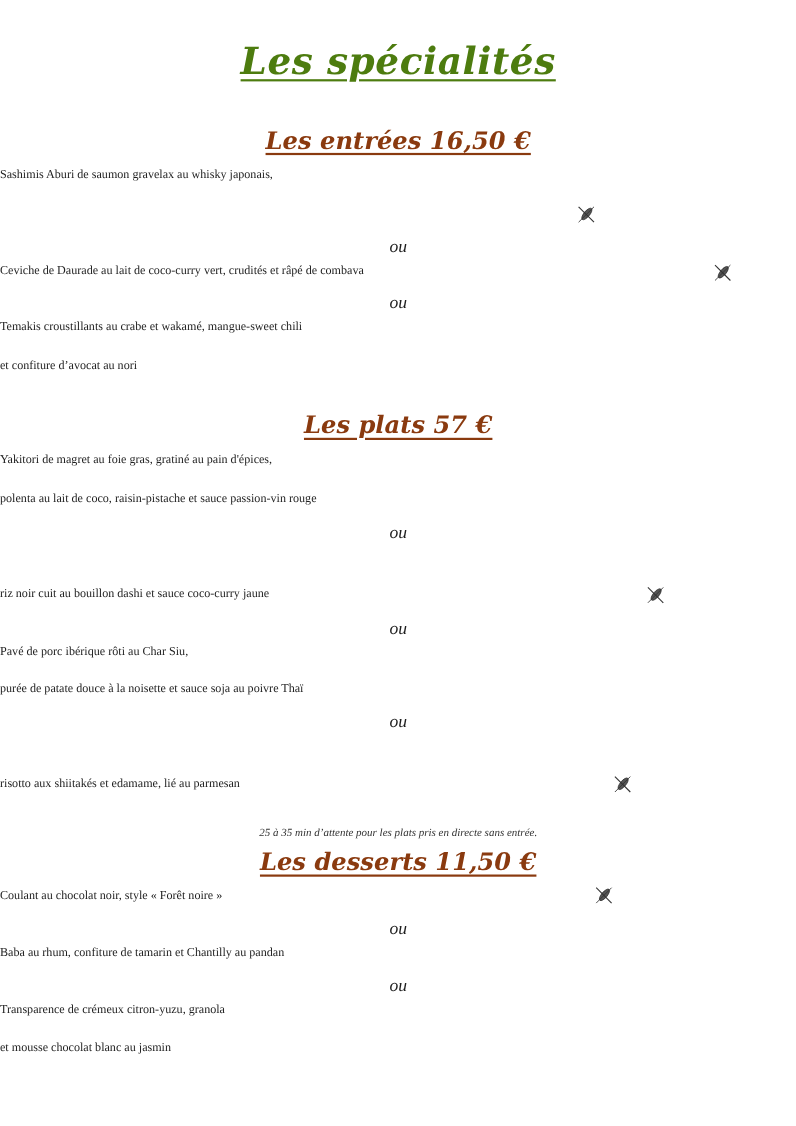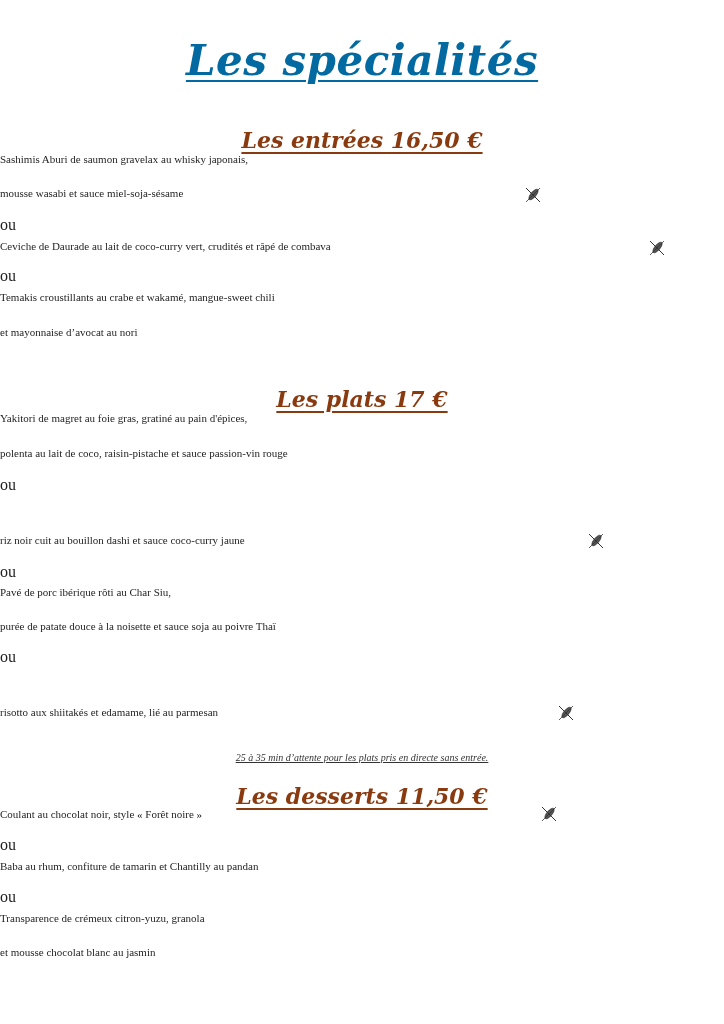--- a/index.html
+++ b/index.html
@@ -1,66 +1,65 @@
 <!DOCTYPE html>
 <html><head>
 <meta charset="utf-8">
 <style>
   html, body { margin: 0; padding: 0; background: #ffffff; }
   body { width: 724px; height: 1024px; position: relative; overflow: hidden;
          font-family: "DejaVu Serif", "Liberation Serif", serif; color: #1e1e1e; }
   .page { position: absolute; inset: 0; }
   .title { position: absolute; left: 0; right: 0; top: 36px; text-align: center;
            font-family: "DejaVu Serif", serif; font-style: italic; font-weight: bold;
-           font-size: 42px; color: #0369a1; text-decoration: underline;
+           font-size: 34px; color: #4d7c0f; text-decoration: underline;
            text-decoration-thickness: 2px; text-underline-offset: 5px; letter-spacing: 0.5px; }
   .heading { position: absolute; left: 0; right: 0; text-align: center;
            font-family: "DejaVu Serif", serif; font-style: italic; font-weight: bold;
            font-size: 22px; color: #8a3a0f; text-decoration: underline;
-           text-decoration-thickness: 1.5px; text-underline-offset: 4px; margin-top: 12px; }
+           text-decoration-thickness: 1.5px; text-underline-offset: 4px; }
   .line { position: absolute; left: 0; right: 0; text-align: left;
           font-family: "Liberation Serif", serif; font-size: 11px; white-space: nowrap; }
-  .ou { position: absolute; left: 0; right: 0; text-align: left;
-        font-family: "Liberation Serif", serif; font-size: 16px; }
+  .ou { position: absolute; left: 0; right: 0; text-align: center;
+        font-family: "Liberation Serif", serif; font-style: italic; font-size: 16px; }
   .note { position: absolute; left: 0; right: 0; text-align: center;
-          font-family: "Liberation Serif", serif; font-style: italic; font-size: 10px; color: #333; text-decoration: underline; }
+          font-family: "Liberation Serif", serif; font-style: italic; font-size: 10px; color: #333; }
   .gf { position: absolute; width: 18px; height: 18px; }
   .gf svg { width: 18px; height: 18px; display: block; }
 </style>
 </head>
 <body>
 
 <div class="page">
 
   <div class="title">Les spécialités</div>
 
   <div class="heading" style="top:115px">Les entrées 16,50 €</div>
   <div class="line" style="top:153px">Sashimis Aburi de saumon gravelax au whisky japonais,</div>
-  <div class="line" style="top:187px">mousse wasabi et sauce miel-soja-sésame</div>
   <div class="gf" style="left:524px;top:186px">
     <svg viewBox="0 0 18 18">
         <ellipse cx="9.5" cy="8.5" rx="2.6" ry="6.5" transform="rotate(40 9.5 8.5)" fill="#555" stroke="#222" stroke-width="0.6"></ellipse>
         <line x1="2" y1="16" x2="16" y2="2" stroke="#333" stroke-width="0.8"></line>
         <line x1="2" y1="2" x2="16" y2="16" stroke="#333" stroke-width="1"></line>
       </svg>
   </div>
   <div class="ou" style="top:216px">ou</div>
   <div class="line" style="top:240px">Ceviche de Daurade au lait de coco-curry vert, crudités et râpé de combava</div>
   <div class="gf" style="left:648px;top:239px">
     <svg viewBox="0 0 18 18">
         <ellipse cx="9.5" cy="8.5" rx="2.6" ry="6.5" transform="rotate(40 9.5 8.5)" fill="#555" stroke="#222" stroke-width="0.6"></ellipse>
         <line x1="2" y1="16" x2="16" y2="2" stroke="#333" stroke-width="0.8"></line>
         <line x1="2" y1="2" x2="16" y2="16" stroke="#333" stroke-width="1"></line>
       </svg>
   </div>
   <div class="ou" style="top:267px">ou</div>
   <div class="line" style="top:291px">Temakis croustillants au crabe et wakamé, mangue-sweet chili</div>
-  <div class="line" style="top:326px">et mayonnaise d’avocat au nori</div>
+  <div class="line" style="top:326px">et confiture d’avocat au nori</div>
 
-  <div class="heading" style="top:374px">Les plats 17 €</div>
+  <div class="heading" style="top:374px">Les plats 57 €</div>
   <div class="line" style="top:412px">Yakitori de magret au foie gras, gratiné au pain d'épices,</div>
   <div class="line" style="top:447px">polenta au lait de coco, raisin-pistache et sauce passion-vin rouge</div>
   <div class="ou" style="top:476px">ou</div>
   <div class="line" style="top:534px">riz noir cuit au bouillon dashi et sauce coco-curry jaune</div>
   <div class="gf" style="left:587px;top:532px">
     <svg viewBox="0 0 18 18">
         <ellipse cx="9.5" cy="8.5" rx="2.6" ry="6.5" transform="rotate(40 9.5 8.5)" fill="#555" stroke="#222" stroke-width="0.6"></ellipse>
         <line x1="2" y1="16" x2="16" y2="2" stroke="#333" stroke-width="0.8"></line>
         <line x1="2" y1="2" x2="16" y2="16" stroke="#333" stroke-width="1"></line>
       </svg>

